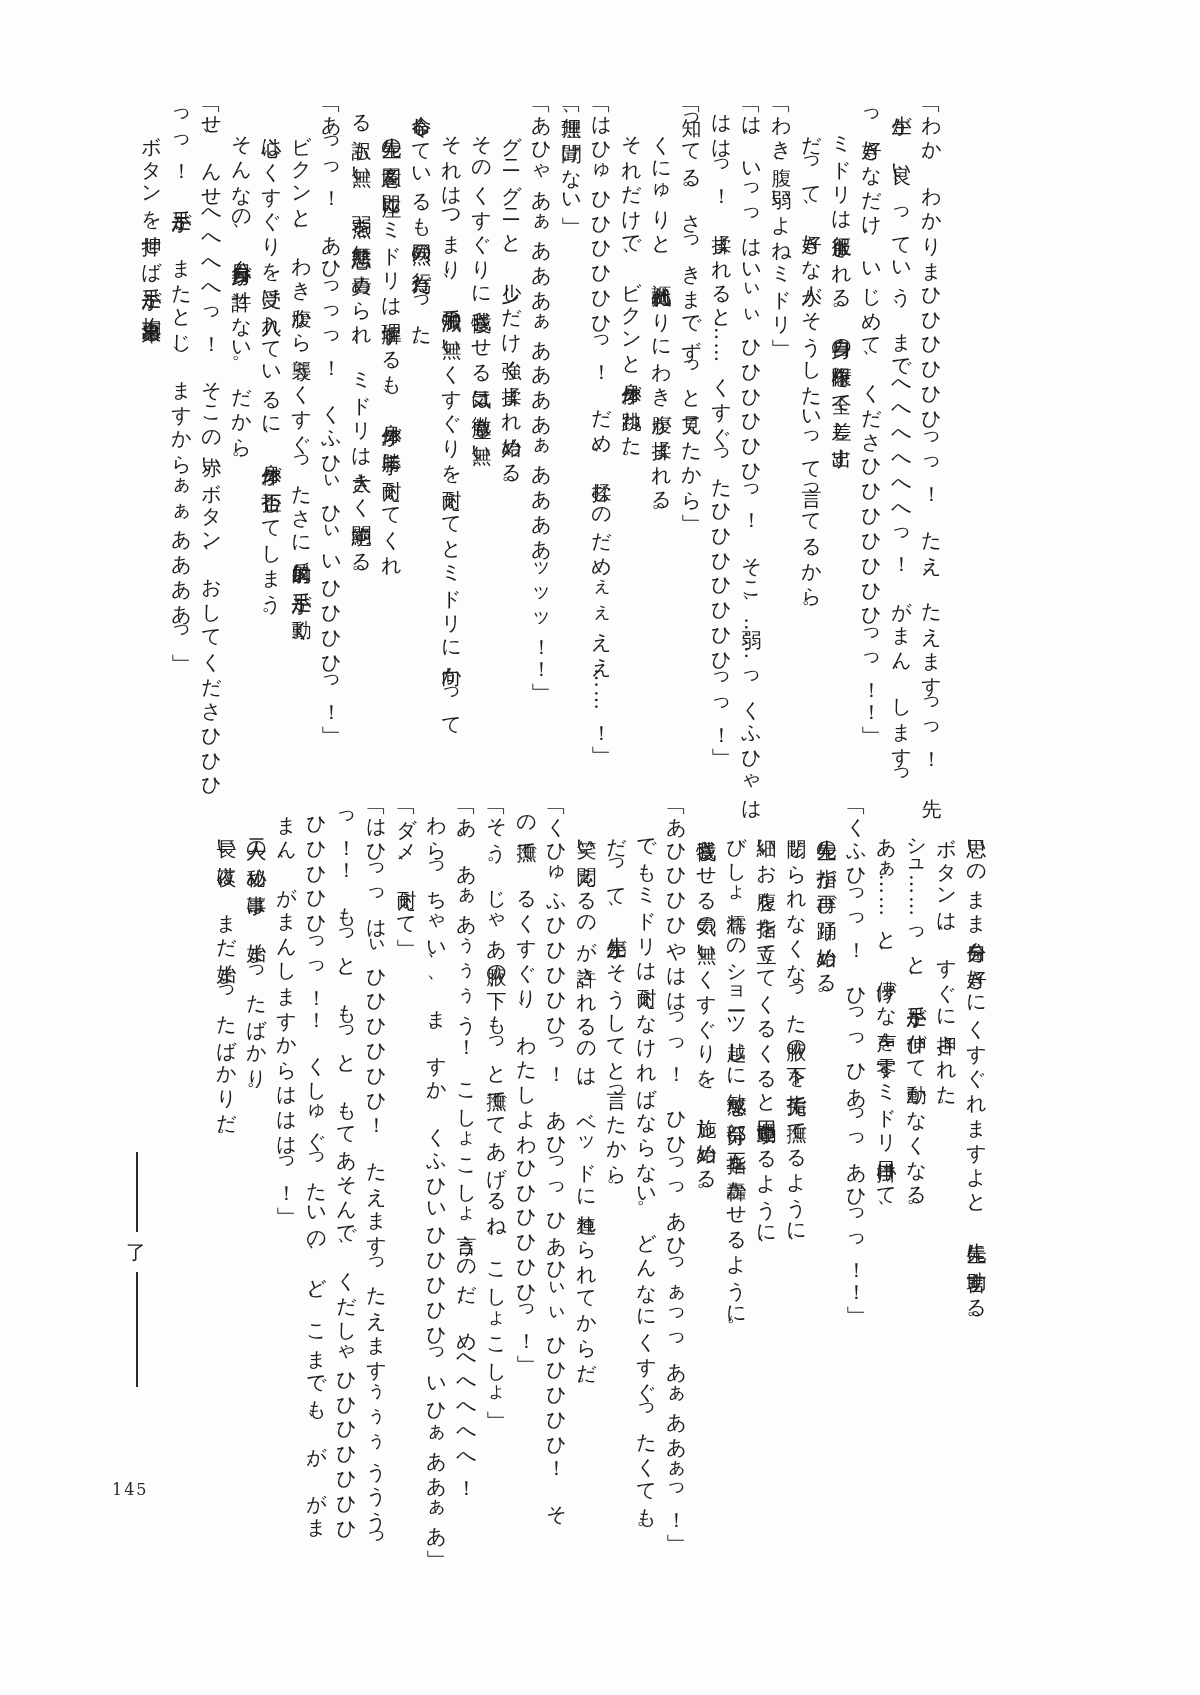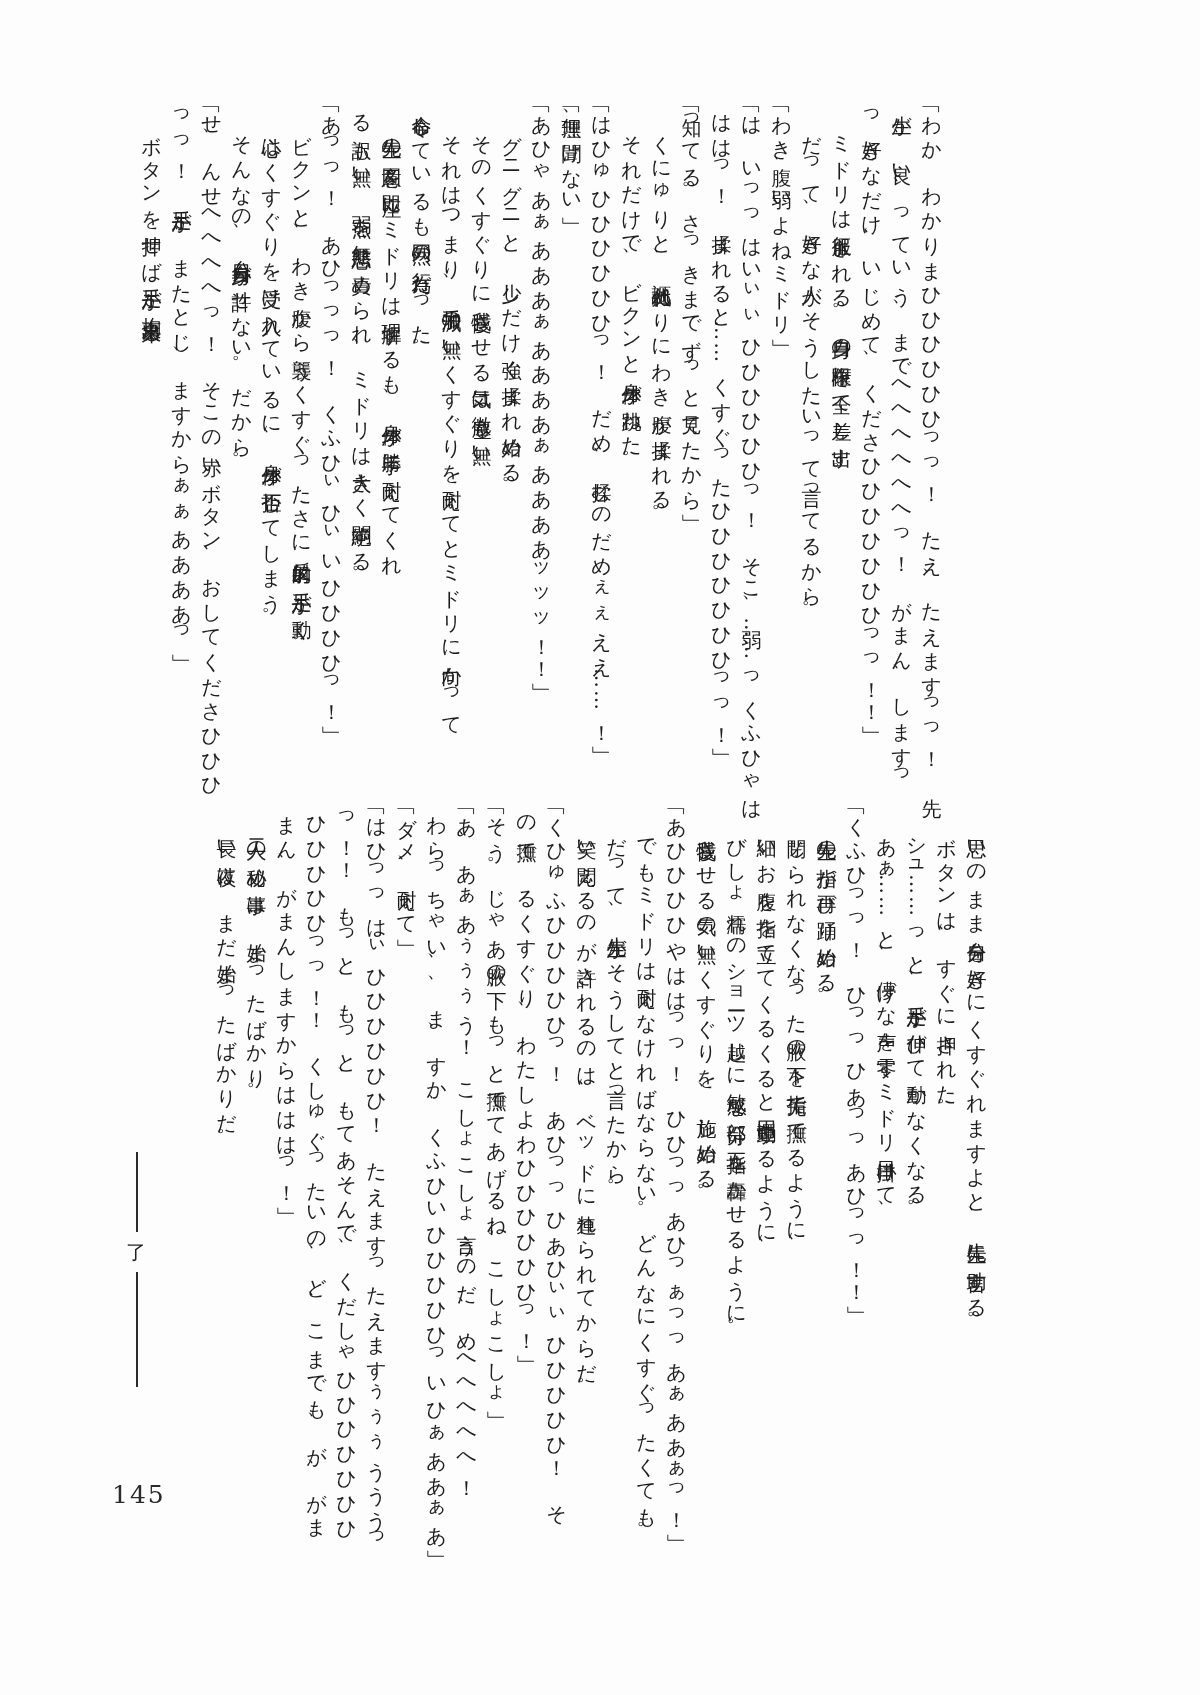--- a/index.html
+++ b/index.html
@@ -33,21 +33,21 @@
     padding-top:350px;
     box-sizing:border-box;
   }
   .end-dash{width:2px;background:#2a2a2a;}
   .end-dash.top{height:80px;margin-bottom:8px;}
   .end-dash.bottom{height:115px;margin-top:8px;}
   .end-glyph{font-size:20px;line-height:24px;}
   #page-number{
     position:absolute;
     left:112px;top:1480px;
-    font-size:25px;
+    font-size:16px;
     letter-spacing:2px;
     color:#2a2a2a;
   }
 </style>
 </head>
 <body>
 
 <div id="block-top" class="vblock">
     <div class="tcol">「わか、わかりまひひひひひひっっ！　たえ、たえますっっ！　先</div>
     <div class="tcol">生が、良い、っていう、までへへへへへへっ！　がまん、しますっ</div>

